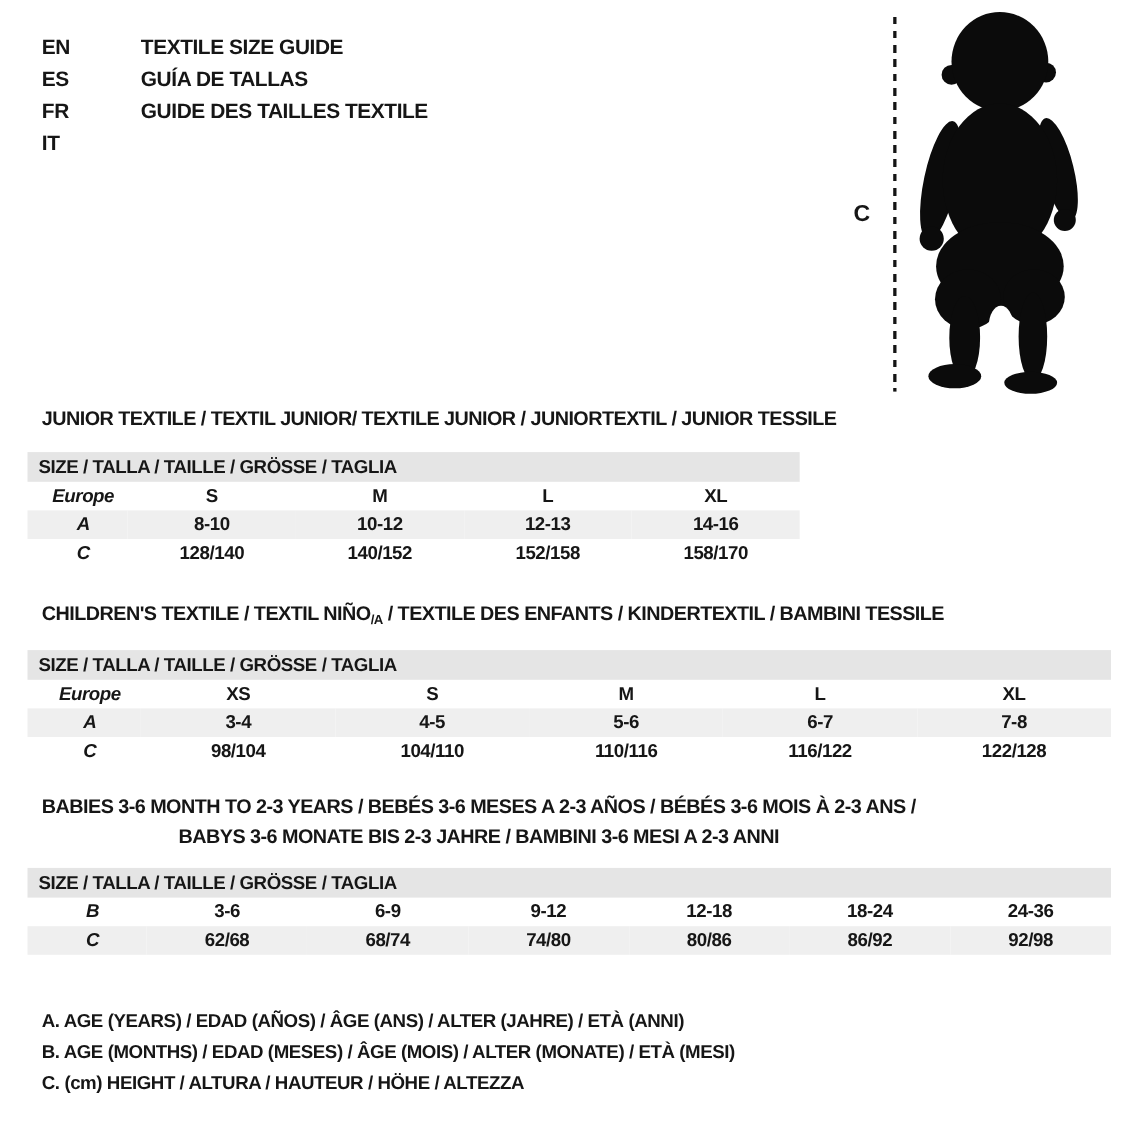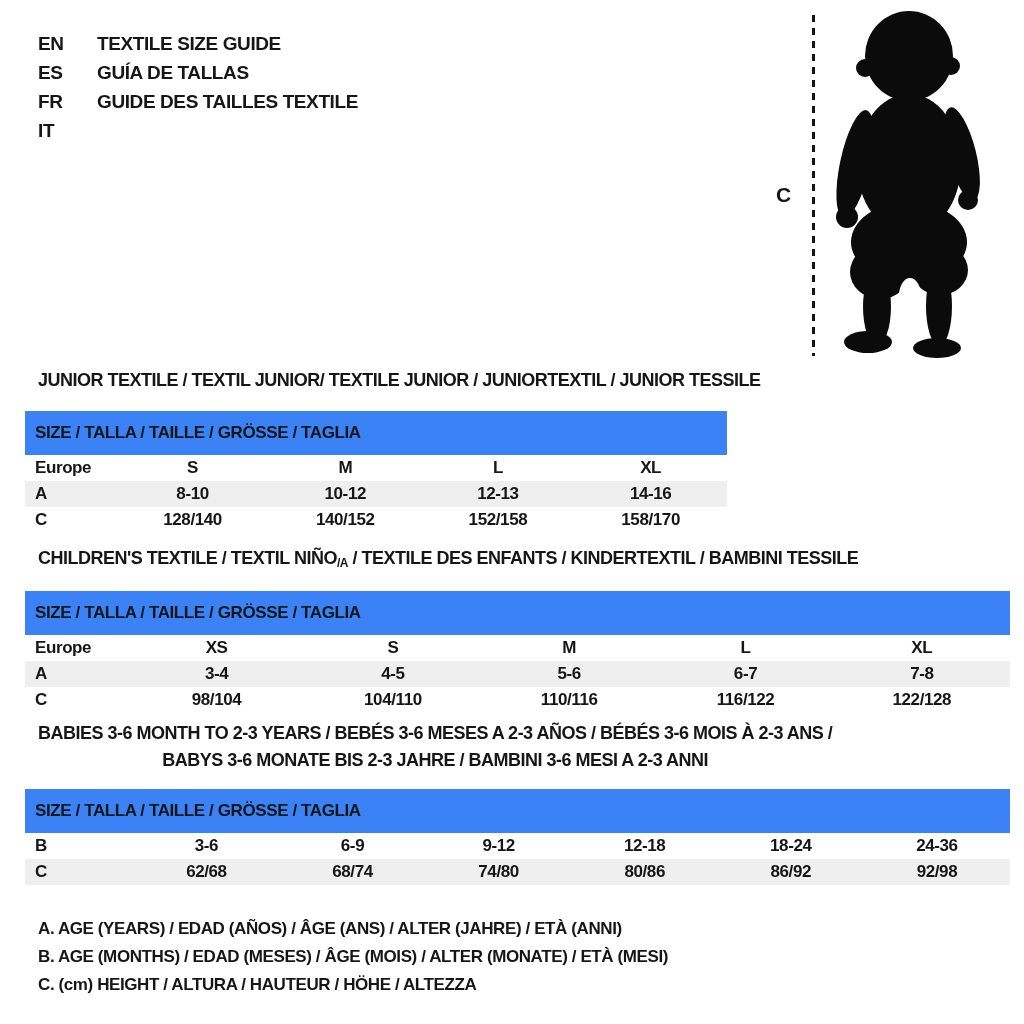--- a/index.html
+++ b/index.html
@@ -7,21 +7,21 @@
     width: 1024px; height: 1024px;
     position: relative;
     background: #ffffff;
     color: #161616;
     font-family: "Liberation Sans", sans-serif;
     overflow: hidden;
   }
 
   
   .lang-block { position: absolute; left: 38px; top: 29px; }
-  .lang-row { display: flex; height: 29px; align-items: center; }
+  .lang-row { display: flex; height: 29px; align-items: center; gap: 31px; }
   .lang-code {
     width: 59px; font-size: 19px; font-weight: 700; letter-spacing: -0.4px;
   }
   .lang-title { font-size: 19px; font-weight: 700; letter-spacing: -0.4px; }
 
   
   .figure-area { position: absolute; left: 770px; top: 0; width: 240px; height: 372px; }
   .measure-line {
     position: absolute; left: 42px; top: 15px; width: 3px; height: 341px;
     background: repeating-linear-gradient(to bottom, #141414 0 7px, transparent 7px 13px);
@@ -47,35 +47,35 @@
   
   table.size-table {
     position: absolute; left: 25px;
     border-collapse: collapse; table-layout: fixed;
   }
   .table-junior   { top: 411px; width: 702px; }
   .table-children { top: 591px; width: 985px; }
   .table-babies   { top: 789px; width: 985px; }
 
   table.size-table th {
-    background: #3b82f6;
-    height: 44px;
+    background: #e5e5e5;
+    height: 27px;
     text-align: left;
     padding: 0 0 0 10px;
     font-size: 17px; font-weight: 700; letter-spacing: -0.4px;
     white-space: nowrap;
   }
   table.size-table td {
     height: 26px;
     padding: 0;
     text-align: center;
     font-size: 17px; font-weight: 700; letter-spacing: -0.4px;
     white-space: nowrap;
   }
-  table.size-table td.lbl { text-align: left; padding-left: 10px; }
+  table.size-table td.lbl { text-align: center; padding-left: 10px; font-style: italic; }
   table.size-table tbody tr:nth-child(even) td { background: #efefef; }
 
   
   .footnotes { position: absolute; left: 38px; top: 915px; }
   .footnote {
     height: 28px; line-height: 28px;
     font-size: 17px; font-weight: 700; letter-spacing: -0.4px;
     white-space: nowrap;
   }
 </style>

